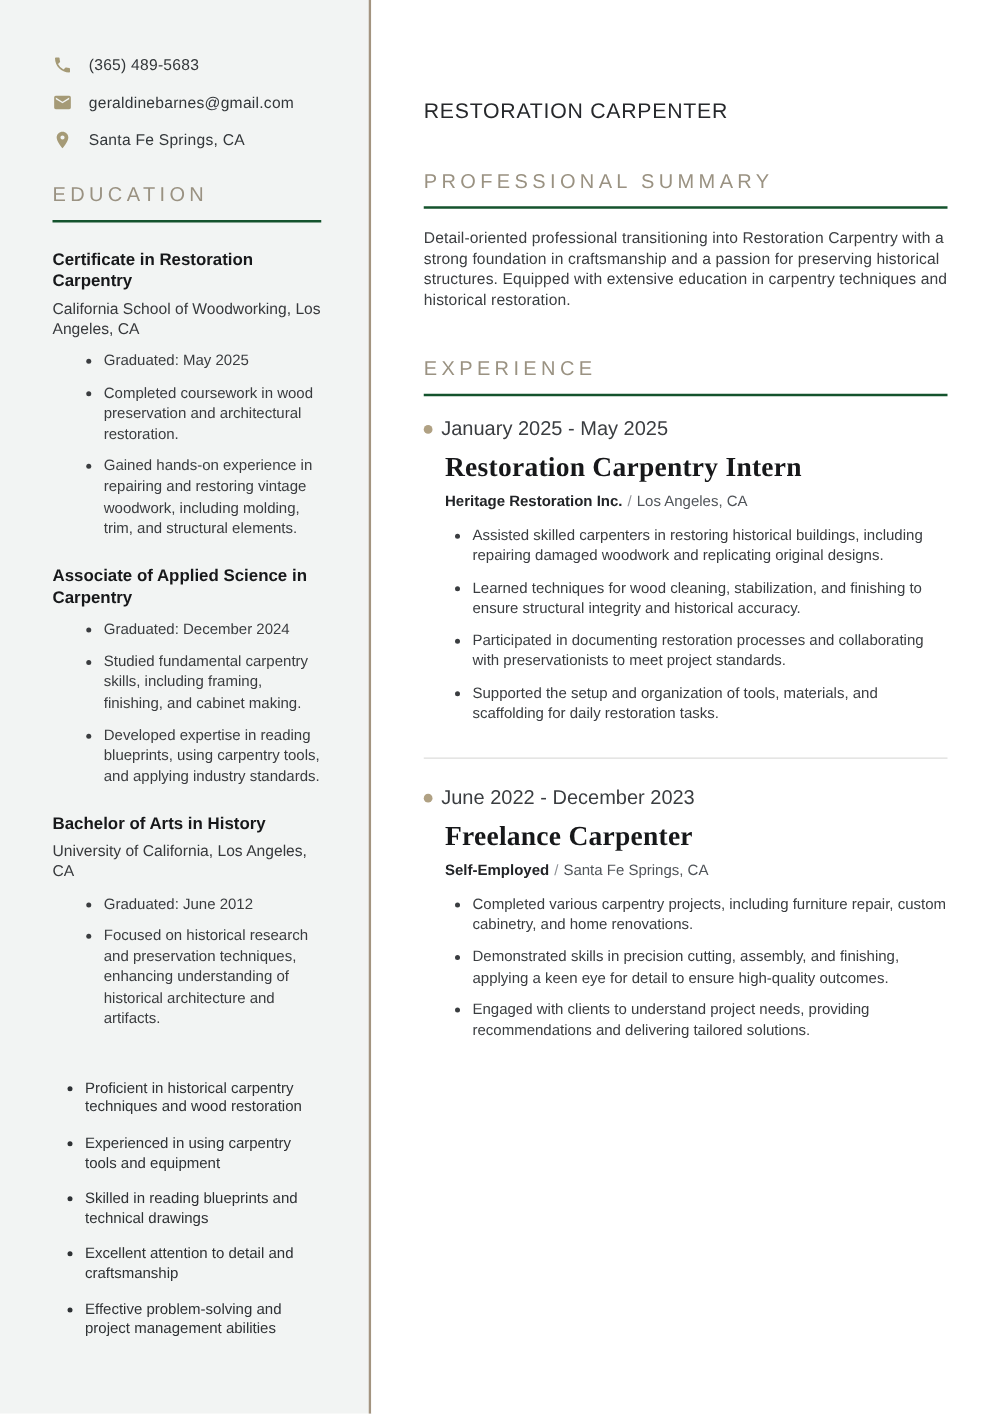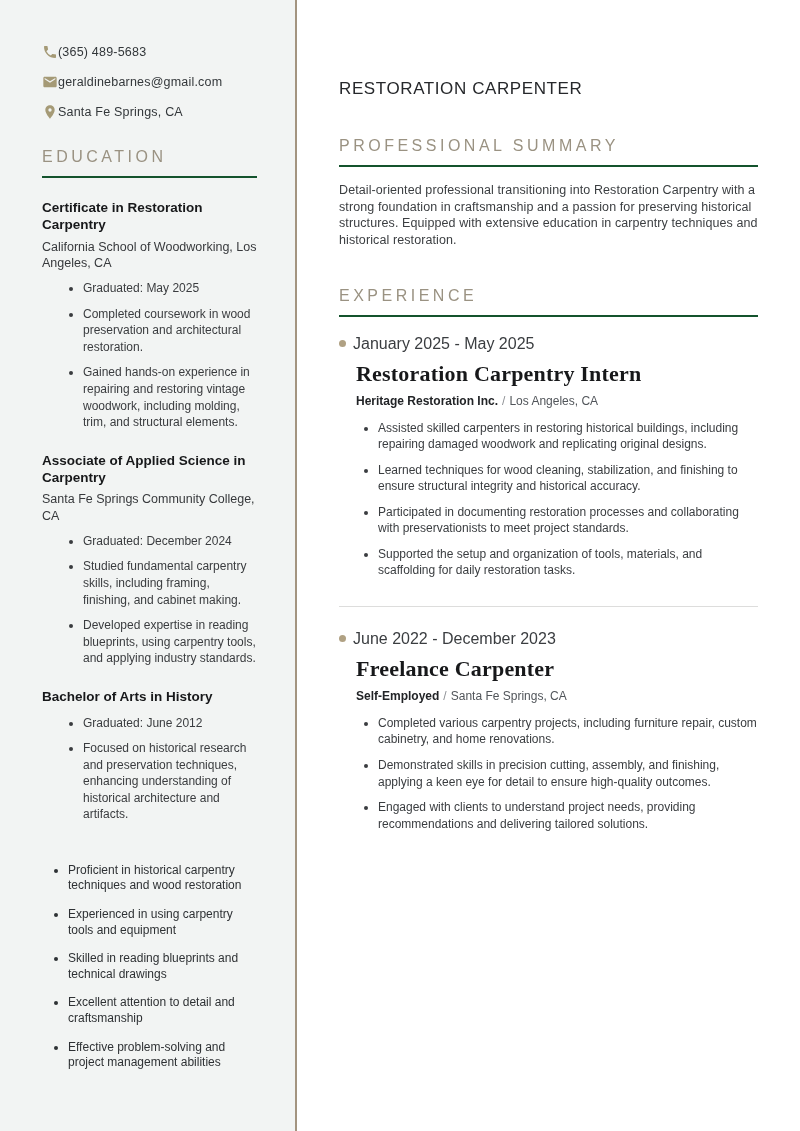--- a/index.html
+++ b/index.html
@@ -12,21 +12,21 @@
   }
   .page { display: flex; width: 800px; height: 1131px; overflow: hidden; }
 
   
   .sidebar {
     width: 297px; min-width: 297px;
     background: #f2f4f3;
     border-right: 2px solid #a39480;
     padding: 44px 38px 40px 42px;
   }
-  .contact-item { display: flex; align-items: center; margin-bottom: 14px; }
+  .contact-item { display: flex; align-items: center; gap: 13px; margin-bottom: 14px; }
   .cicon { width: 16px; min-width: 16px; height: 16px; display: inline-flex; }
   .cicon svg { width: 16px; height: 16px; display: block; }
   .contact-text { font-size: 12.5px; color: #33373a; letter-spacing: 0.2px; }
 
   .side-section { margin-top: 28px; }
   .side-heading, .main-heading {
     font-size: 16px; font-weight: 400;
     letter-spacing: 3.5px; color: #9a9282;
     margin: 0; padding-bottom: 10px;
     border-bottom: 2px solid #14532d;
@@ -105,29 +105,29 @@
     <h3 class="edu-degree">Certificate in Restoration Carpentry</h3>
     <p class="edu-school">California School of Woodworking, Los Angeles, CA</p>
     <ul class="edu-bullets">
       <li>Graduated: May 2025</li>
               <li>Completed coursework in wood preservation and architectural restoration.</li>
               <li>Gained hands-on experience in repairing and restoring vintage woodwork, including molding, trim, and structural elements.</li>
     </ul>
   </div>
   <div class="edu-entry">
     <h3 class="edu-degree">Associate of Applied Science in Carpentry</h3>
-    <p class="edu-school">Santa Fe Springs Community College, CA</p>
     <ul class="edu-bullets">
       <li>Graduated: December 2024</li>
               <li>Studied fundamental carpentry skills, including framing, finishing, and cabinet making.</li>
               <li>Developed expertise in reading blueprints, using carpentry tools, and applying industry standards.</li>
     </ul>
   </div>
   <div class="edu-entry">
     <h3 class="edu-degree">Bachelor of Arts in History</h3>
+    <p class="edu-school">University of California, Los Angeles, CA</p>
     <ul class="edu-bullets">
       <li>Graduated: June 2012</li>
               <li>Focused on historical research and preservation techniques, enhancing understanding of historical architecture and artifacts.</li>
     </ul>
   </div>
         </div>
     </section>
 
     <section class="side-section skills-section">
       <ul class="skills-list">

